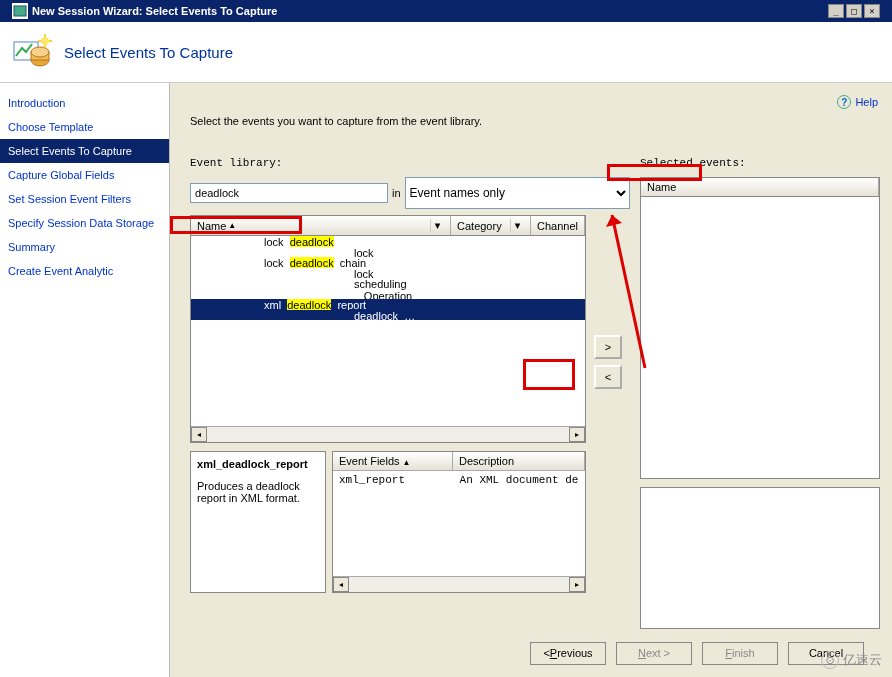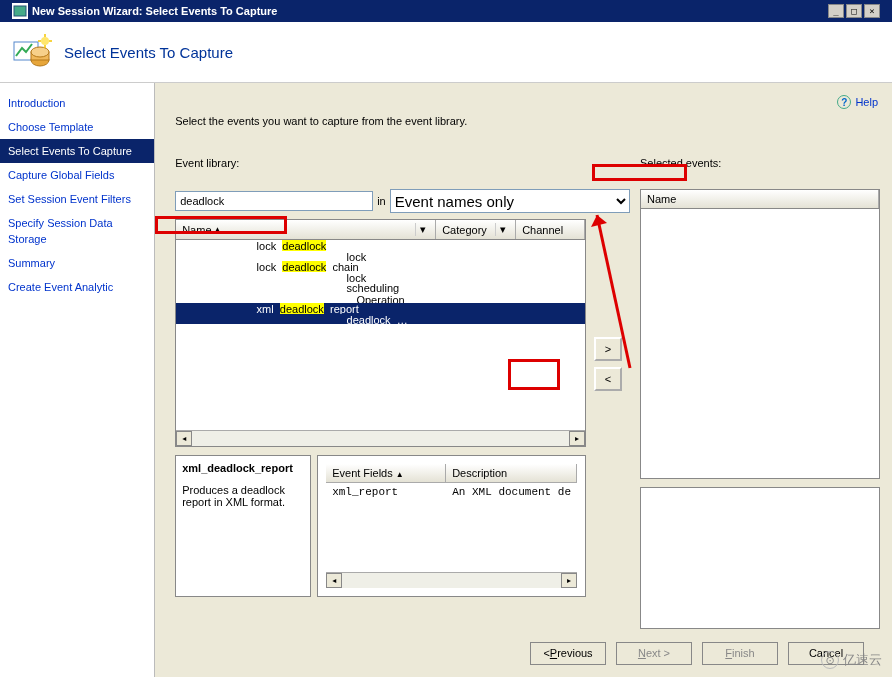--- a/index.html
+++ b/index.html
@@ -82,25 +82,25 @@
   }
   .help-link { position: absolute; top: 12px; right: 14px; color: #0033cc; display:flex; align-items:center; gap:4px;}
   .help-icon { width:14px; height:14px; border:1px solid #4a8; border-radius:50%; display:inline-flex; align-items:center; justify-content:center; color:#0066cc; font-weight:bold; font-size:10px;}
 
   .instruction { margin-top: 20px; margin-bottom: 30px; font-size: 11px; }
 
   .two-col { display: flex; gap: 10px; flex: 1; min-height:0;}
   .left-col { flex: 1; display: flex; flex-direction: column; }
   .right-col { width: 240px; display: flex; flex-direction: column; }
 
-  .label { font-size: 11px; margin-bottom: 20px; display:block; }
+  .label { font-size: 11px; margin-bottom: 8px; display:block;font-family:Liberation Mono, monospace; }
   .search-row { display: flex; align-items:center; gap:4px; margin-bottom:6px;}
   .search-input { width: 198px; height: 20px; border:1px solid #7f9db9; padding:2px 4px; font-size:11px; }
   .in-lbl { font-size:11px; }
-  .combo { flex:1; height:24px; border:1px solid #7f9db9; background:#fff; font-size:15px; }
+  .combo { flex:1; height:32px; border:1px solid #7f9db9; background:#fff; font-size:12px; }
 
   .grid {
     border: 1px solid #888;
     background: #fff;
     height: 228px;
     display: flex;
     flex-direction: column;
   }
   .grid-head { display:flex; background: #ece9d8; border-bottom:1px solid #888;}
   .grid-head .gh {
@@ -134,21 +134,21 @@
     border:1px solid #888; background:#fff; flex:1;
     display:flex; flex-direction:column;
     height: 256px;
   }
   .selected-grid .grid-head .gh { flex:1;}
   .selected-body { flex:1;}
 
   .detail-row { display:flex; gap:6px; margin-top:8px; height:142px;}
   .detail-box { border:1px solid #888; background:#fff; padding:6px; font-size:11px;}
   .detail-box.left { width:136px; }
-  .detail-box.right { flex:1; display:flex; flex-direction:column; padding:8px;}
+  .detail-box.right { flex:1; display:flex; flex-direction:column; padding:0;}
   .detail-box .bold-title { font-weight:bold; margin-bottom:10px;}
   .fields-head { display:flex; background:linear-gradient(#fff,#e4e2d5); border-bottom:1px solid #aaa;}
   .fields-head .fh { padding:3px 6px; font-size:11px; border-right:1px solid #aaa;}
   .fh.ef { width:120px;} .fh.desc{ flex:1;}
   .fields-body { flex:1; padding:0;}
   .frow { display:flex; font-size:11px; padding:3px 6px;font-family:Liberation Mono, monospace;}
   .frow .fc.ef{width:120px;} .frow .fc.desc{flex:1; overflow:hidden; white-space:nowrap;text-align:center;}
   .detail-scroll { height:16px; border-top:1px solid #aaa; display:flex;}
 
   .right-detail { border:1px solid #888; background:#fff; height:142px; margin-top:8px;}

